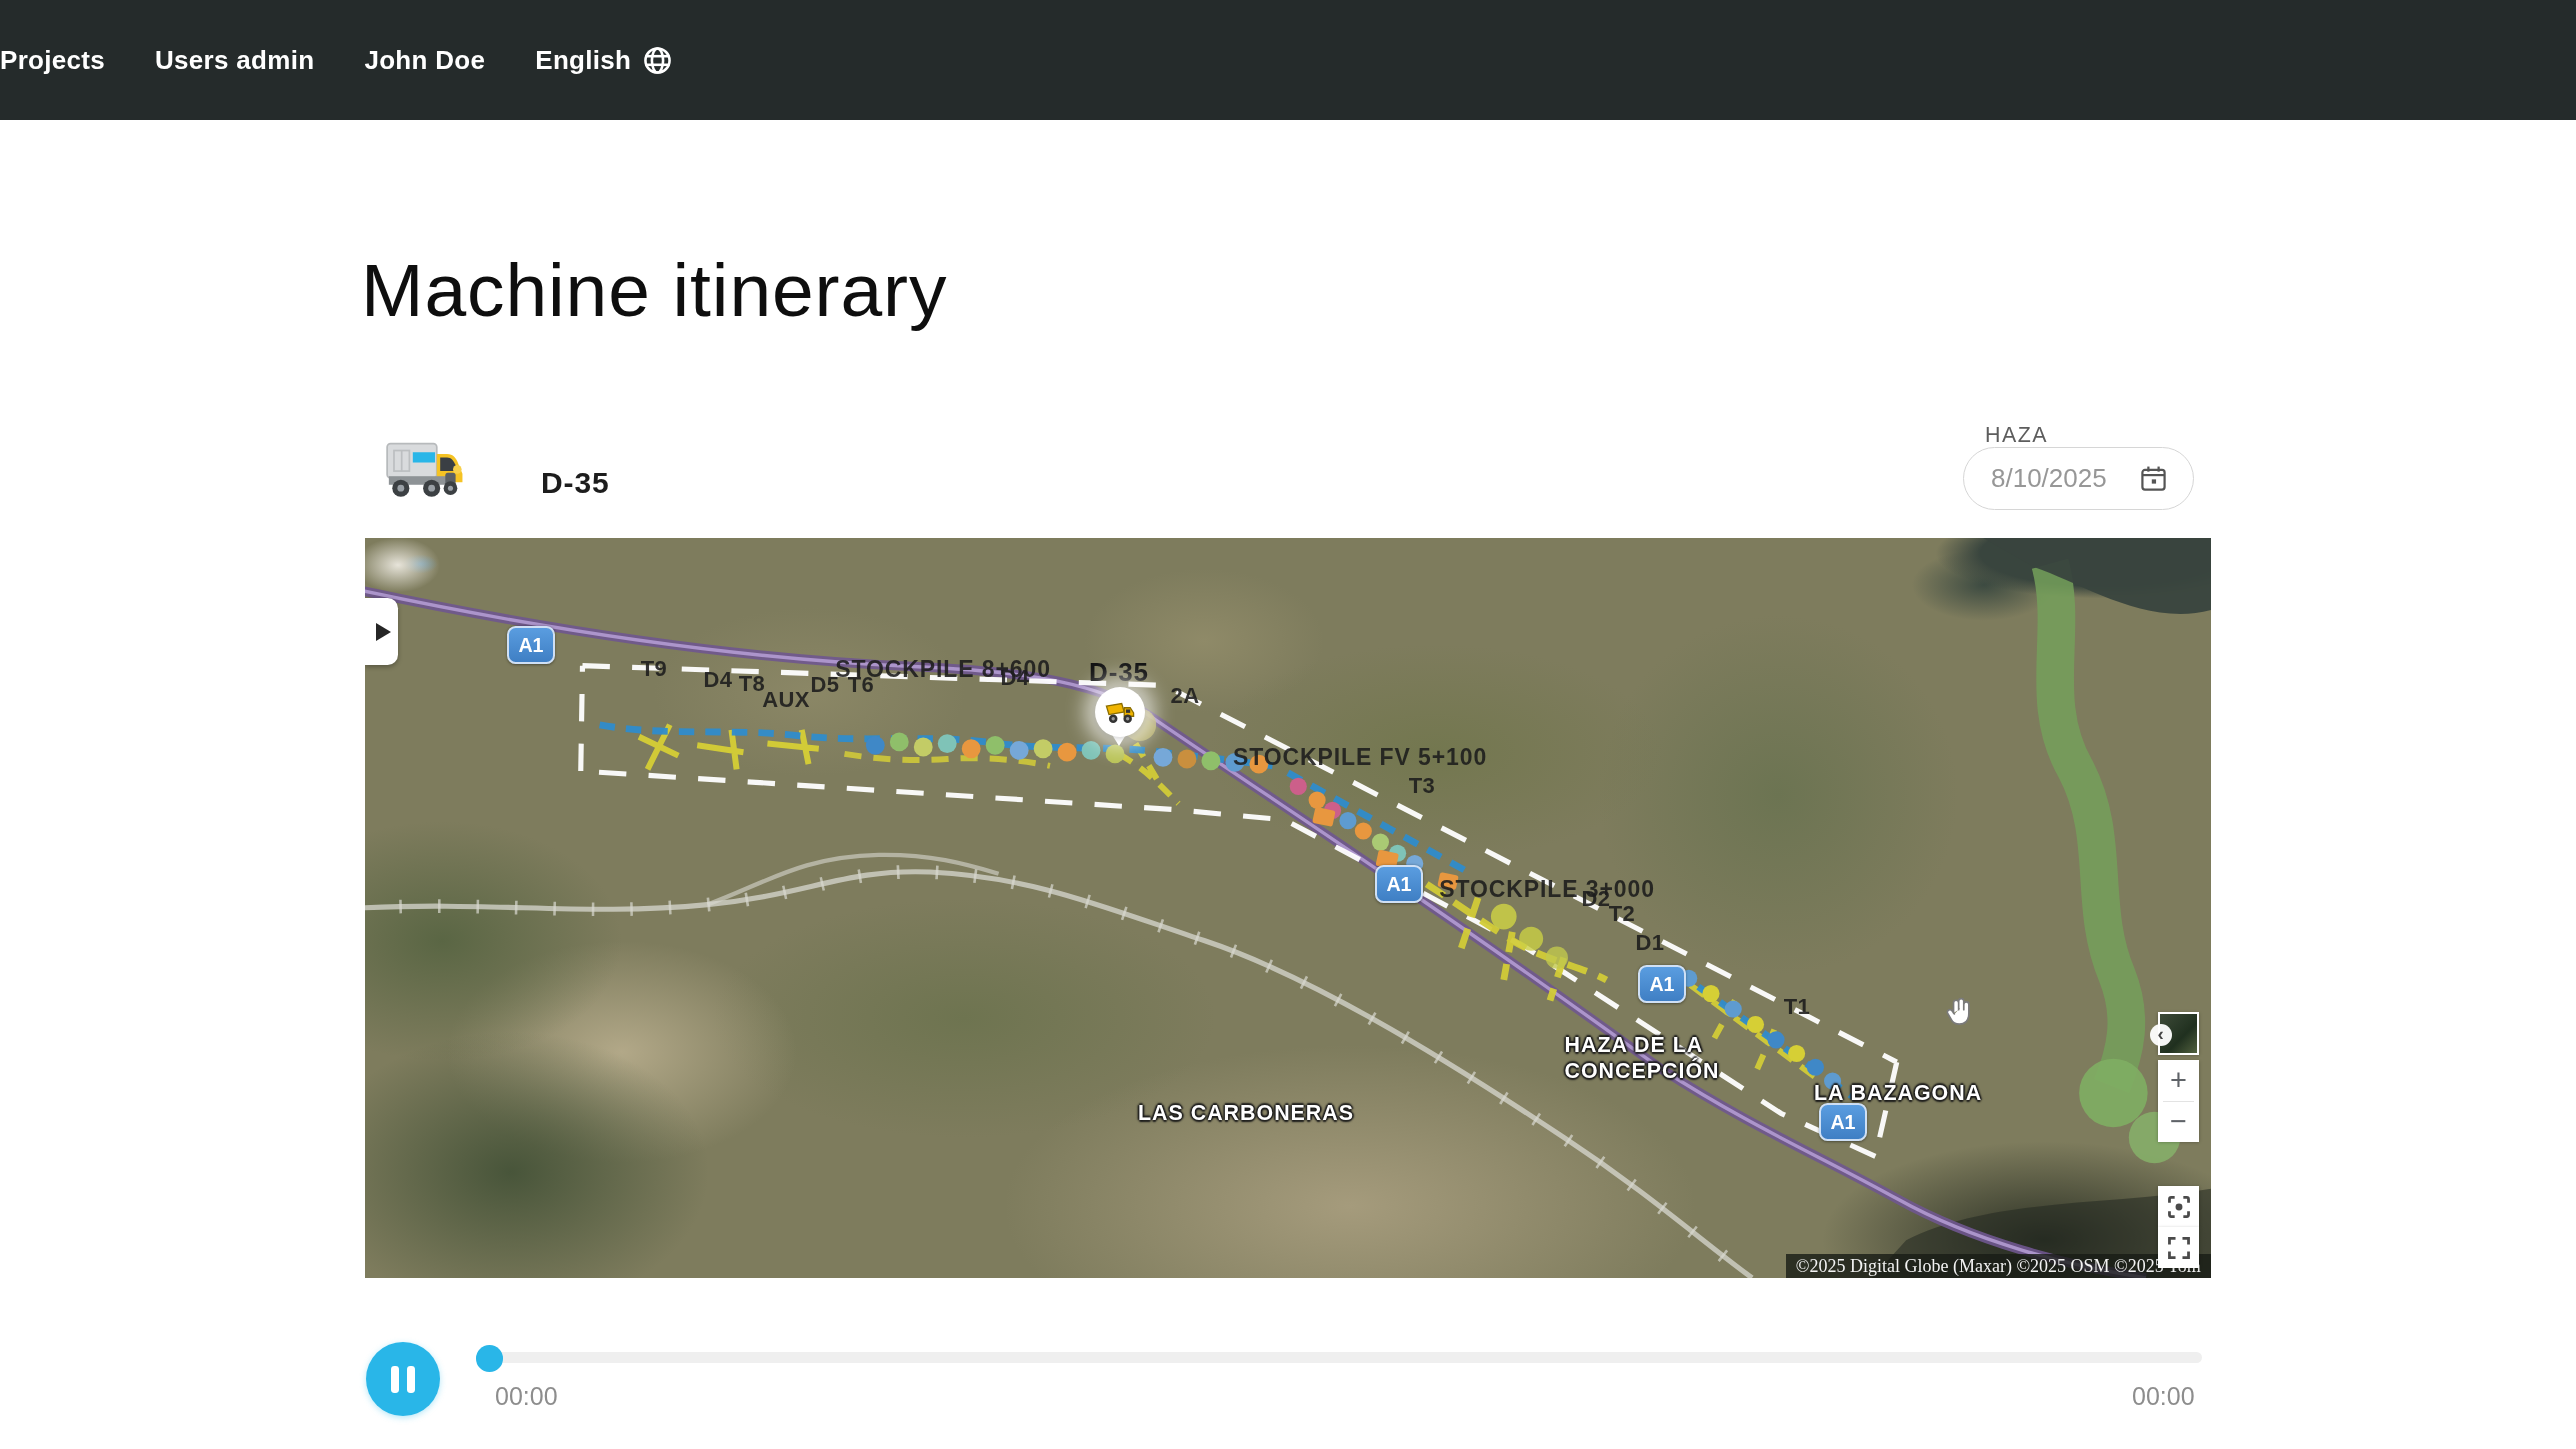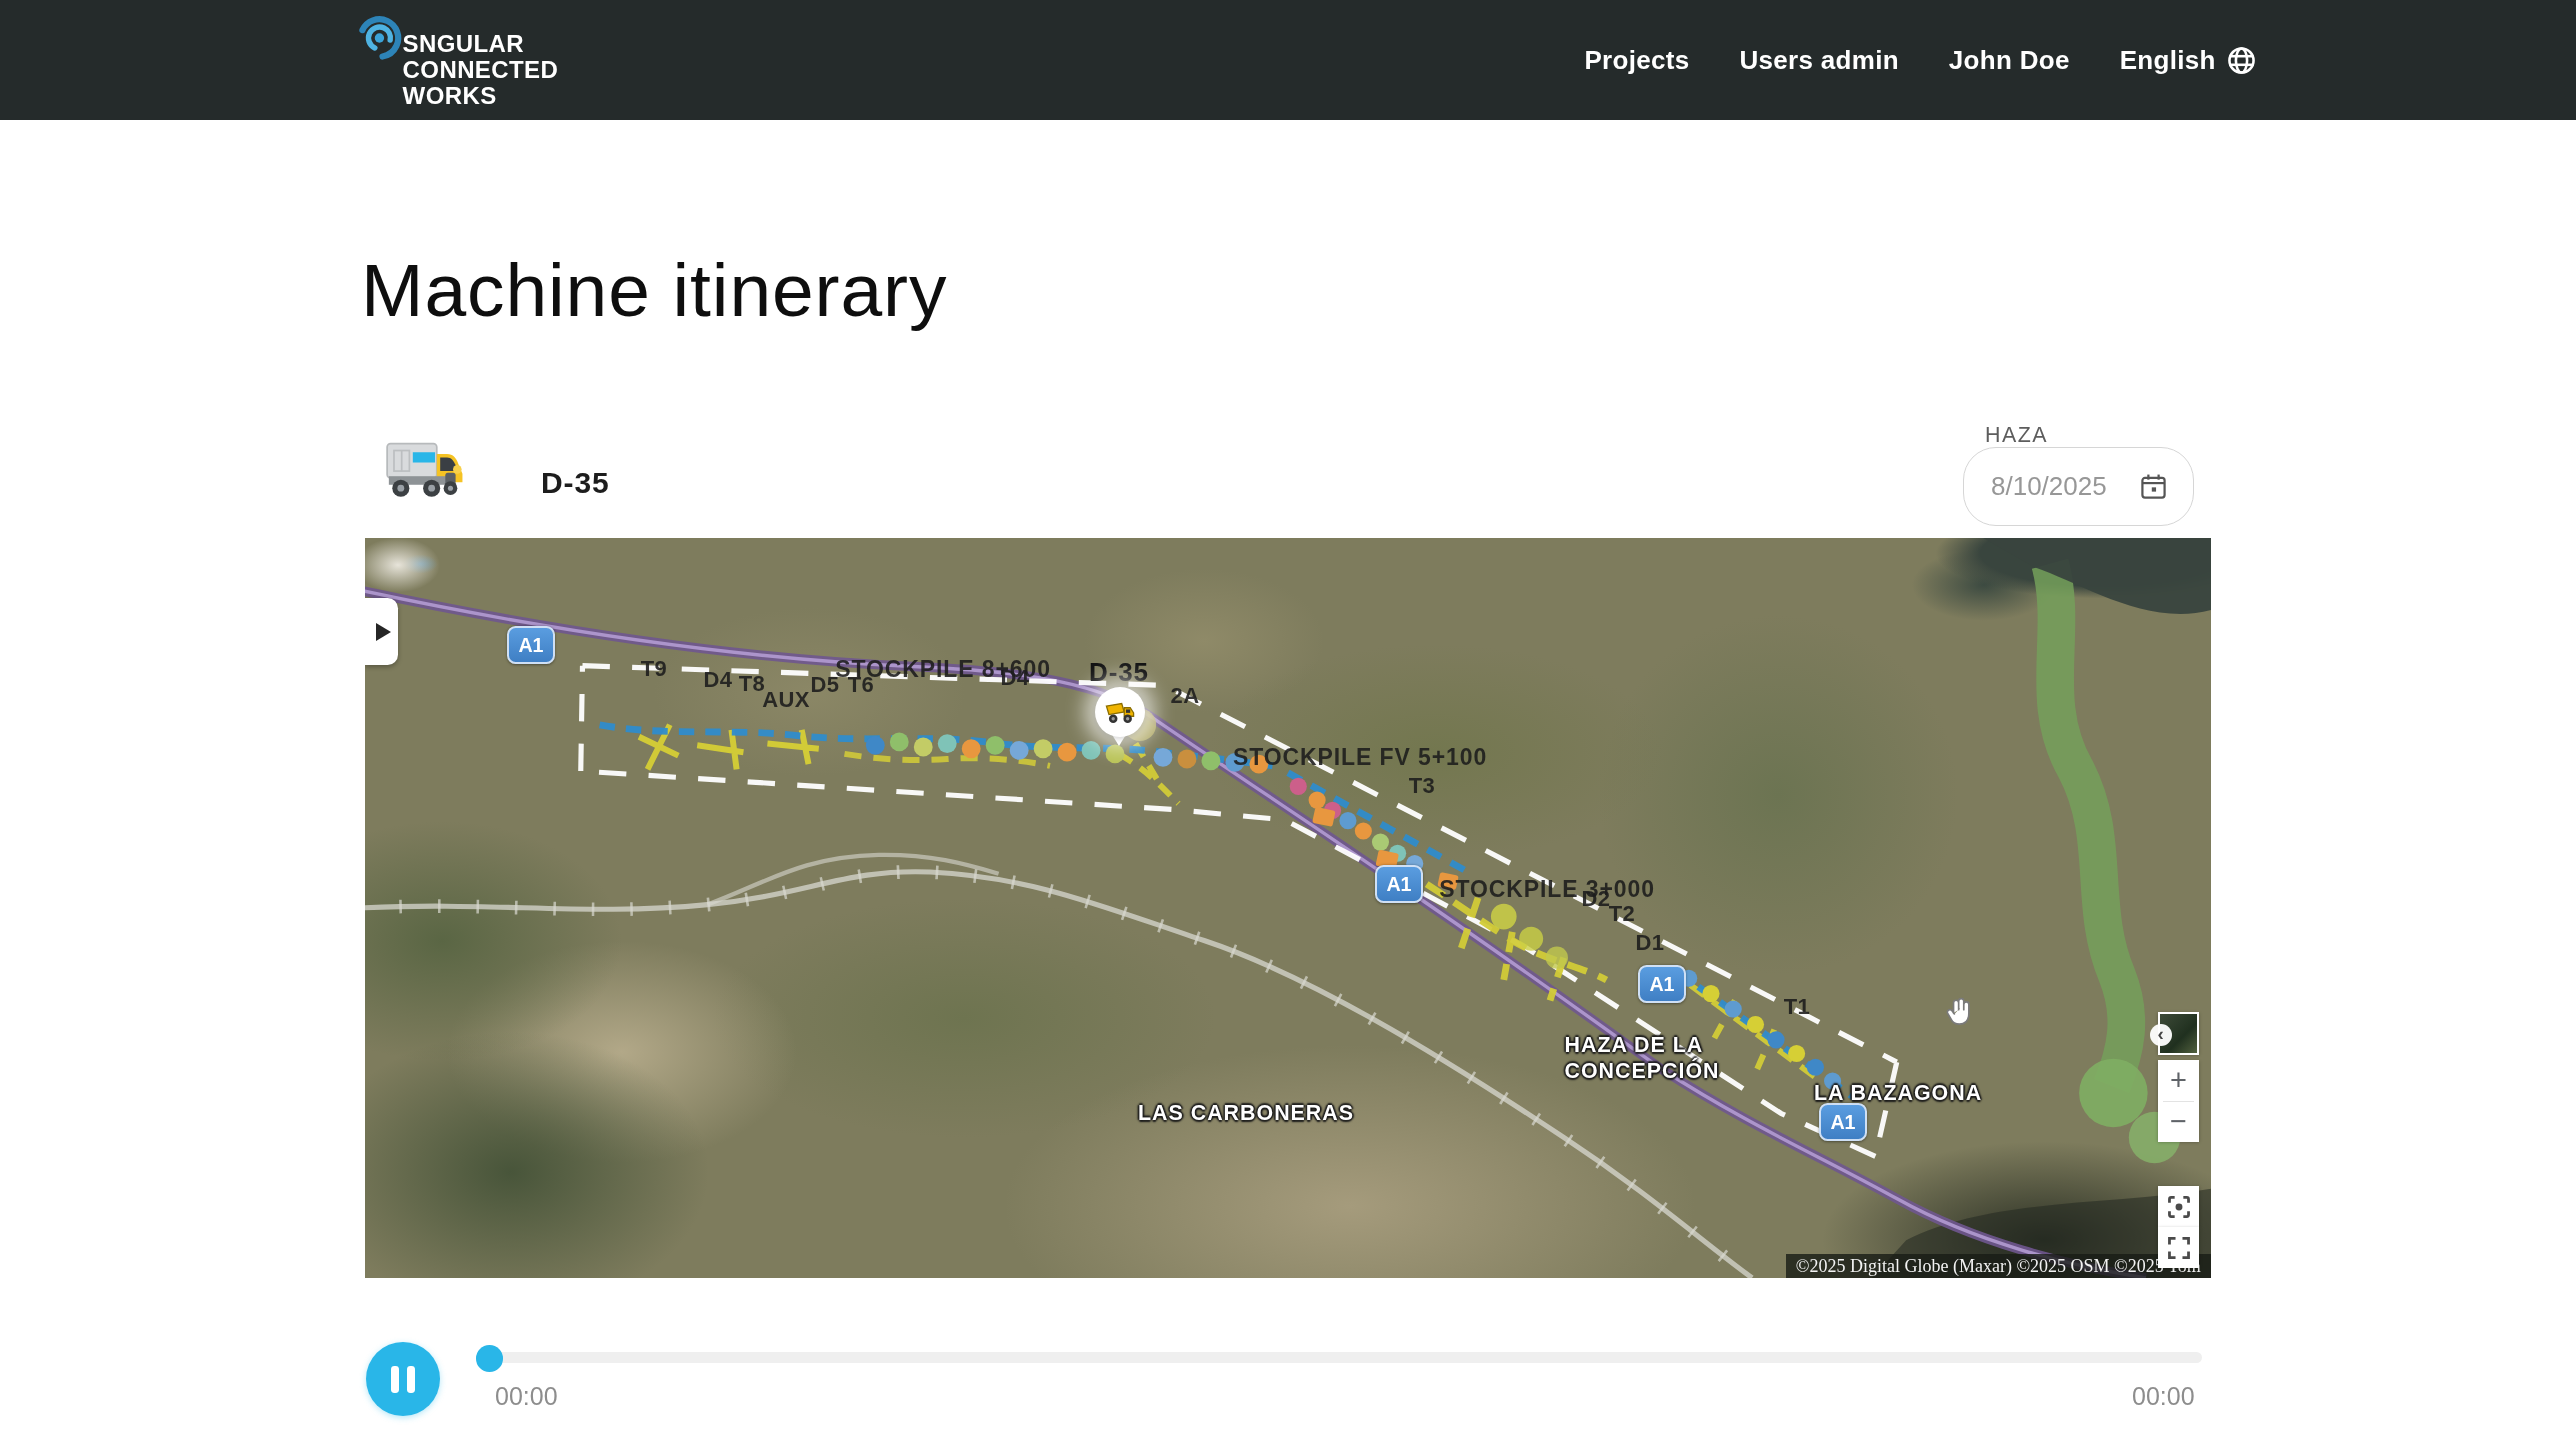--- a/index.html
+++ b/index.html
@@ -22,21 +22,21 @@
   
   .breadcrumb { position:absolute; left:367px; top:178px; font-size:23px; letter-spacing:1.4px; color:#161616; font-weight:500; }
   .breadcrumb .sep { margin:0 12px; color:#161616; }
   .crumb { cursor:pointer; }
   
   .page-title { position:absolute; left:361px; top:247px; font-size:75px; font-weight:400; color:#0e0e0e; letter-spacing:0.9px; }
   
   .truck-icon { position:absolute; left:382px; top:435px; width:89px; height:79px; }
   .machine-name { position:absolute; left:541px; top:466px; font-size:30px; font-weight:700; color:#1d1d1d; letter-spacing:0.9px; }
   .date-label { position:absolute; left:1985px; top:423px; font-size:21.4px; color:#5d5d5d; letter-spacing:1.5px; }
-  .date-pill { position:absolute; left:1963px; top:447px; width:231px; height:79px; border:1.7px solid #d6d6d6; border-radius:33px; background:#fff; display:flex; align-items:center; }
+  .date-pill { position:absolute; left:1963px; top:447px; width:231px; height:63px; border:1.7px solid #d6d6d6; border-radius:33px; background:#fff; display:flex; align-items:center; }
   .date-input { border:none; outline:none; background:transparent; width:146px; margin-left:27px; font-size:26px; color:#979797; font-family:inherit; }
   .cal-icon { width:29px; height:29px; margin-left:1.7px; cursor:pointer; }
   
   .map {
     position:absolute; left:365px; top:538px; width:1846px; height:740px; overflow:hidden; background-color:#7e7c5d;
     background-image:
       radial-gradient(ellipse 223px 60px at 1738px 15.4px,  #39453e 0%, #39453e 55%, rgba(57,69,62,0) 75%),
       radial-gradient(ellipse 103px 51px  at 1619px 47px, #3c4a41 0%, rgba(60,74,65,0) 70%),
       radial-gradient(ellipse 60px 39px  at 33px 27px,   #e7e4da 0%, rgba(231,228,218,0) 70%),
       radial-gradient(ellipse 22px 12px  at 55px 26px,   #5e8da6 0%, rgba(94,141,166,0) 80%),
@@ -89,32 +89,20 @@
   .time { position:absolute; top:1382px; font-size:25px; color:#8d8d8d; }
   .time-start { left:495px; }
   .time-end { left:2132px; }
 </style>
 </head>
 <body>
 
 <div id="app">
 
   <div class="header">
-    <div class="logo">
-      <svg class="logo-icon" viewBox="0 0 64 64">
-        <circle cx="30" cy="32" r="6" fill="#3ba3d8"></circle>
-        <circle cx="30" cy="32" r="14" fill="none" stroke="#4fb3e2" stroke-width="7" stroke-dasharray="62 26" transform="rotate(115 30 32)" stroke-linecap="round"></circle>
-        <circle cx="30" cy="32" r="24" fill="none" stroke="#2d84b8" stroke-width="8" stroke-dasharray="98 54" transform="rotate(205 30 32)" stroke-linecap="round"></circle>
-      </svg>
-      <div class="logo-text">
-        <div>SNGULAR</div>
-        <div>CONNECTED</div>
-        <div>WORKS</div>
-      </div>
-    </div>
     <div class="nav">
       <span class="nav-item">Projects</span>
       <span class="nav-item">Users admin</span>
       <span class="nav-item">John Doe</span>
       <span class="nav-item">
         <span>English</span>
         <svg class="globe" viewBox="0 0 36 36">
           <circle cx="18" cy="18" r="14" fill="none" stroke="#fff" stroke-width="3"></circle>
           <ellipse cx="18" cy="18" rx="6.5" ry="14" fill="none" stroke="#fff" stroke-width="3"></ellipse>
           <line x1="4" y1="13" x2="32" y2="13" stroke="#fff" stroke-width="3"></line>

